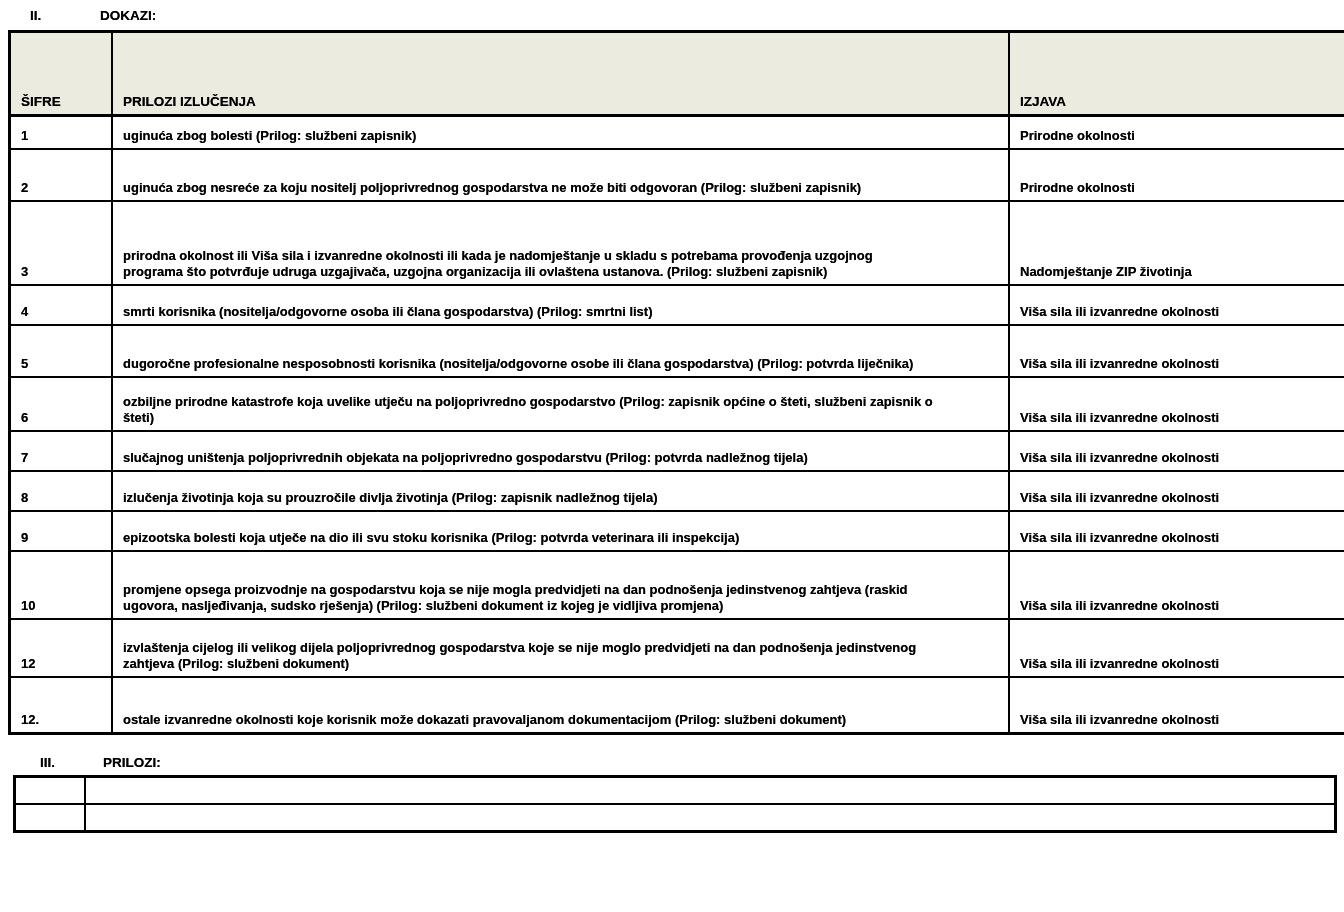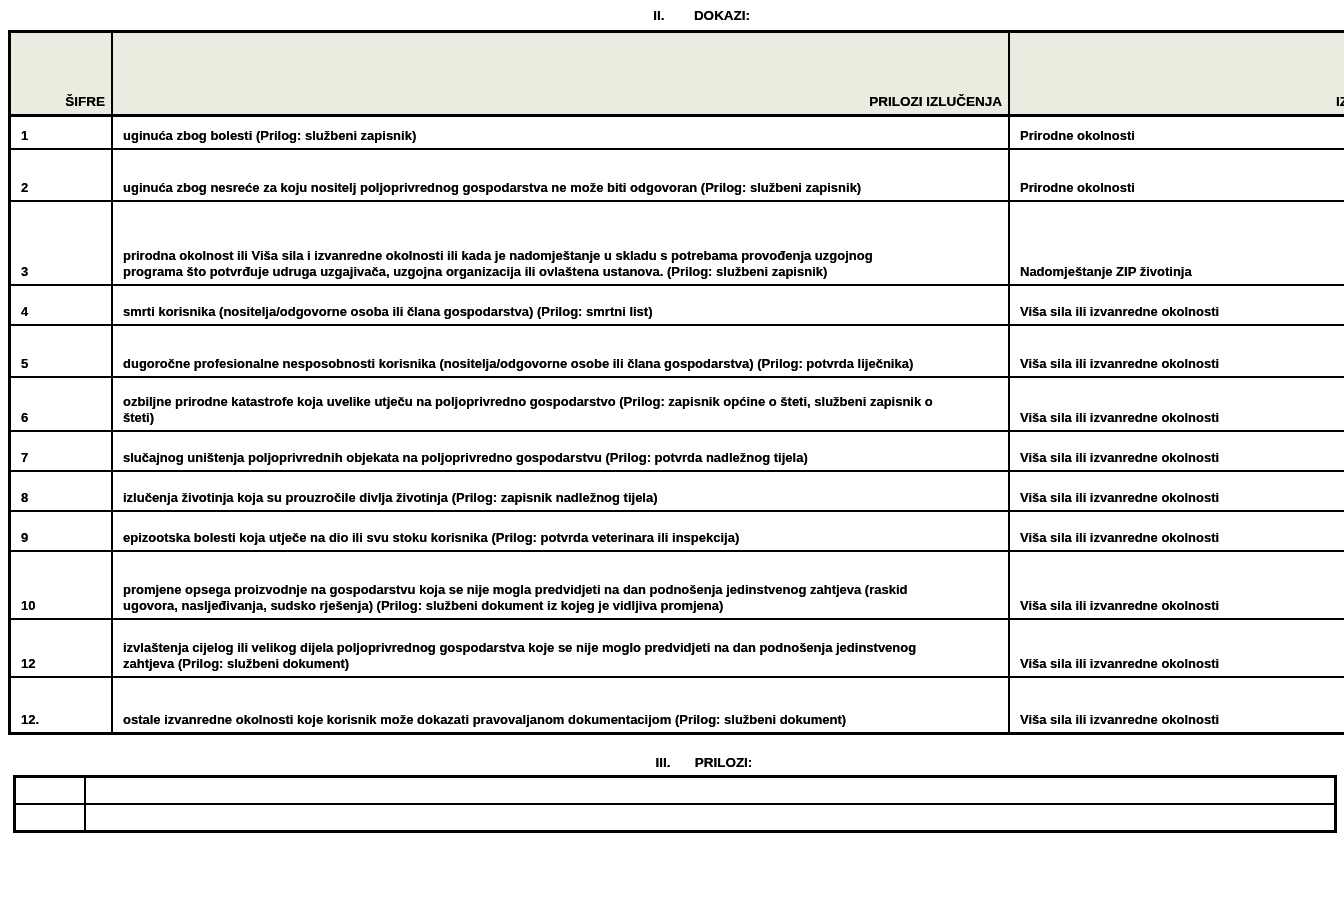--- a/index.html
+++ b/index.html
@@ -6,37 +6,37 @@
   body {
     width: 1344px; height: 912px;
     font-family: "Liberation Sans", sans-serif;
     font-weight: 700;
     color: #000;
   }
   .page { position: relative; width: 1344px; height: 912px; overflow: hidden;
           text-shadow: 0 0 0.5px rgba(0,0,0,0.75); }
 
   
-  .sec-heading { font-size: 13.5px; text-align: center; }
+  .sec-heading { font-size: 13.5px; }
   .sec2 { padding-top: 8px; margin-left: 30px; }
   .sec2 .numeral { display: inline-block; width: 70px; }
   .sec3 { margin: 20px 0 0 40px; }
   .sec3 .numeral { display: inline-block; width: 63px; }
 
   
   table.dokazi {
     border-collapse: collapse; table-layout: fixed;
     margin: 7px 0 0 8px; width: 1329px;
     border: 3px solid #000;
   }
   .dokazi th, .dokazi td { border: 2px solid #000; }
   .dokazi thead th {
     background: #ECEBE0;
     border-bottom: 3px solid #000;
-    vertical-align: bottom; text-align: right;
+    vertical-align: bottom; text-align: left;
     font-size: 13.5px; padding: 2px 6px 5px 10px; height: 74px;
   }
   .col-sifre  { width: 84px; }
   .col-razlog { width: 879px; }
   .col-izjava { width: 362px; }
   .dokazi td {
     vertical-align: bottom; font-size: 13px; line-height: 1.22;
     padding: 2px 8px 4px 10px;
   }
   .dokazi td.col-razlog { padding-right: 75px; }

